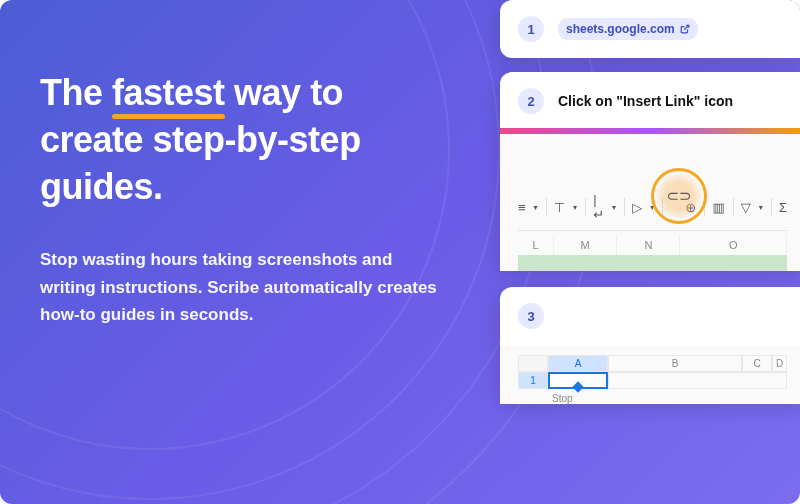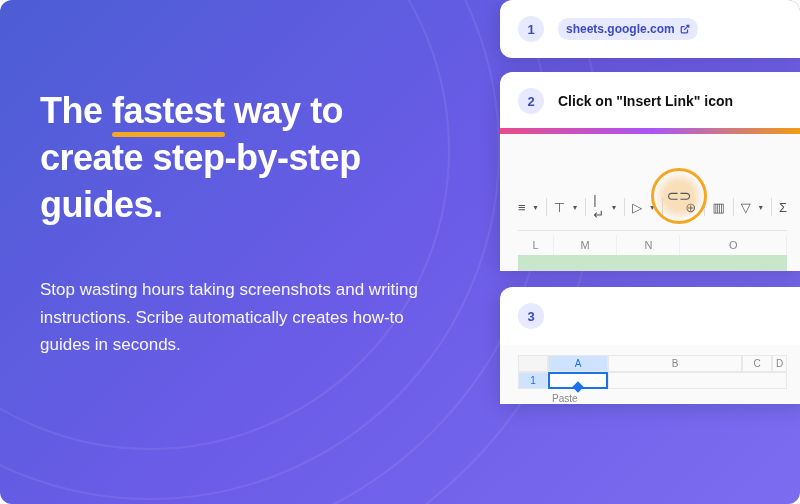--- a/index.html
+++ b/index.html
@@ -4,25 +4,25 @@
 <style>
 *{margin:0;padding:0;box-sizing:border-box}
 body{font-family:-apple-system,BlinkMacSystemFont,'Segoe UI',sans-serif;background:#fff}
 .container{width:800px;height:504px;background:linear-gradient(135deg,#4c5dd4 0%,#6b5ce7 50%,#7b6cf0 100%);position:relative;overflow:hidden;border-radius:12px}
 .arc-container{position:absolute;top:-200px;left:-200px;width:600px;height:600px;opacity:0.08}
 .arc{position:absolute;border:2px solid #fff;border-radius:50%}
 .arc1{width:900px;height:900px;top:-100px;left:-100px}
 .arc2{width:800px;height:800px;top:-50px;left:-50px}
 .arc3{width:700px;height:700px;top:0;left:0}
 .arc4{width:600px;height:600px;top:50px;left:50px}
-.left{position:absolute;left:40px;top:88px;width:400px;color:#fff}
+.left{position:absolute;left:40px;top:70px;width:400px;color:#fff}
 .headline{font-size:36px;font-weight:700;line-height:1.3;letter-spacing:-0.5px}
 .underline{position:relative;display:inline-block}
 .underline::after{content:'';position:absolute;bottom:-2px;left:0;right:0;height:5px;background:#f5a623;border-radius:3px}
-.sub{margin-top:48px;font-size:17px;line-height:1.6;opacity:0.95;font-weight:400}
+.sub{margin-top:36px;font-size:17px;line-height:1.6;opacity:0.95;font-weight:700}
 .cards{position:absolute;right:-5px;top:0;width:305px;height:100%;display:flex;flex-direction:column;gap:14px}
 .card{background:#fff;border-radius:12px 0 0 12px;padding:16px 18px;box-shadow:-2px 4px 20px rgba(0,0,0,0.15)}
 .step-head{display:flex;align-items:center;gap:14px;font-size:14px;font-weight:600;color:#111}
 .badge{width:26px;height:26px;border-radius:50%;background:#e6e9ff;color:#3b4cc0;display:flex;align-items:center;justify-content:center;font-weight:700;font-size:13px;flex-shrink:0}
 .link-badge{background:#e6e9ff;color:#3b4cc0;padding:4px 8px;border-radius:10px;font-size:12px;font-weight:600;display:inline-flex;align-items:center;gap:5px}
 .ext-icon{width:10px;height:10px}
 .card2{padding-bottom:0}
 .gradient-bar{height:6px;background:linear-gradient(90deg,#e94b8a,#a855f7,#f59e0b);margin:14px -18px 0;border-radius:0}
 .toolbar-area{margin:0 -18px;padding:50px 18px 0;background:#fafafa}
 .toolbar{display:flex;align-items:center;gap:8px;padding:8px 0;border-bottom:1px solid #e5e5e5;position:relative}
@@ -139,18 +139,18 @@
           <div class="sh sh-c">C</div>
           <div class="sh sh-d">D</div>
         </div>
         <div class="row2">
           <div class="cell-corner">1</div>
           <div class="cell-a">
               <div class="caret-dot"></div>
             </div>
           <div class="cell-rest"></div>
         </div>
-        <div class="text-label">Paste</div>
+        <div class="text-label">Stop</div>
       </div>
     </div>
 
   </div>
 </div>
 
 </body></html>

